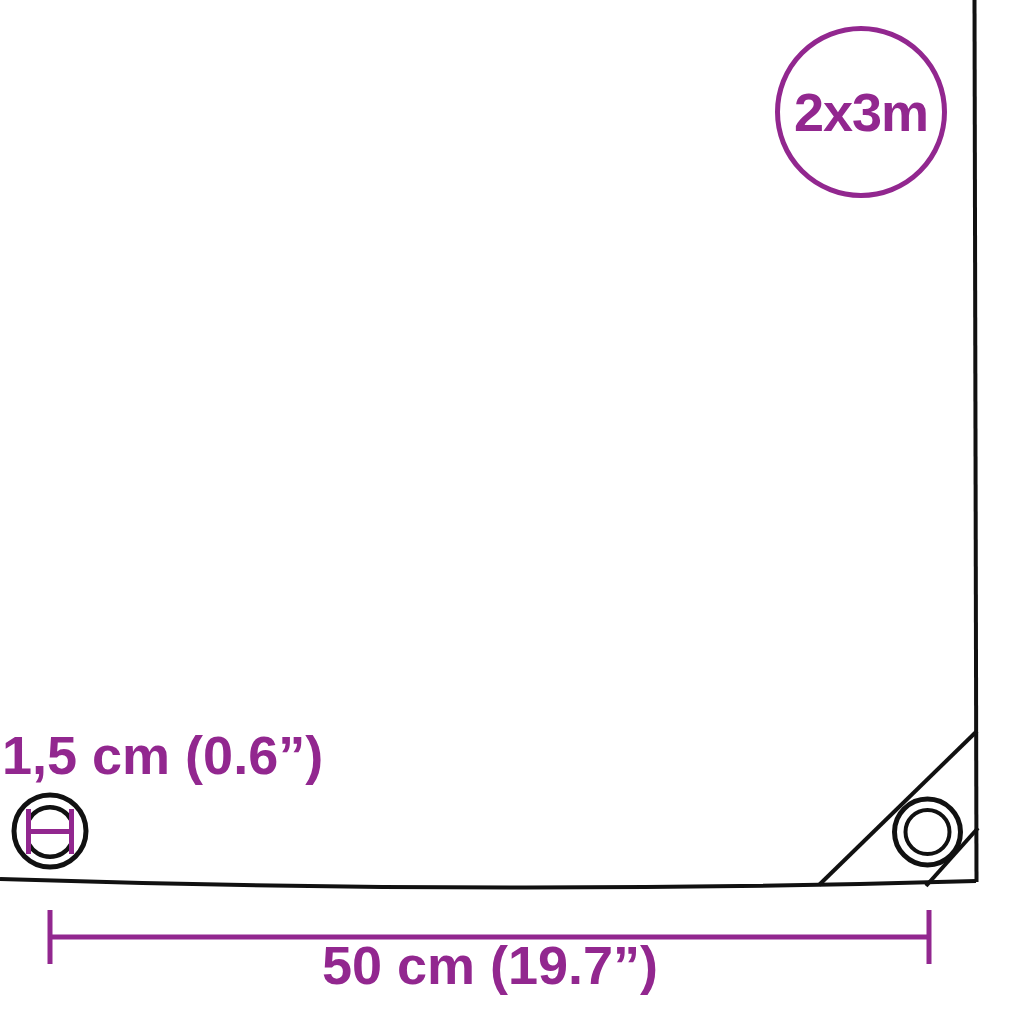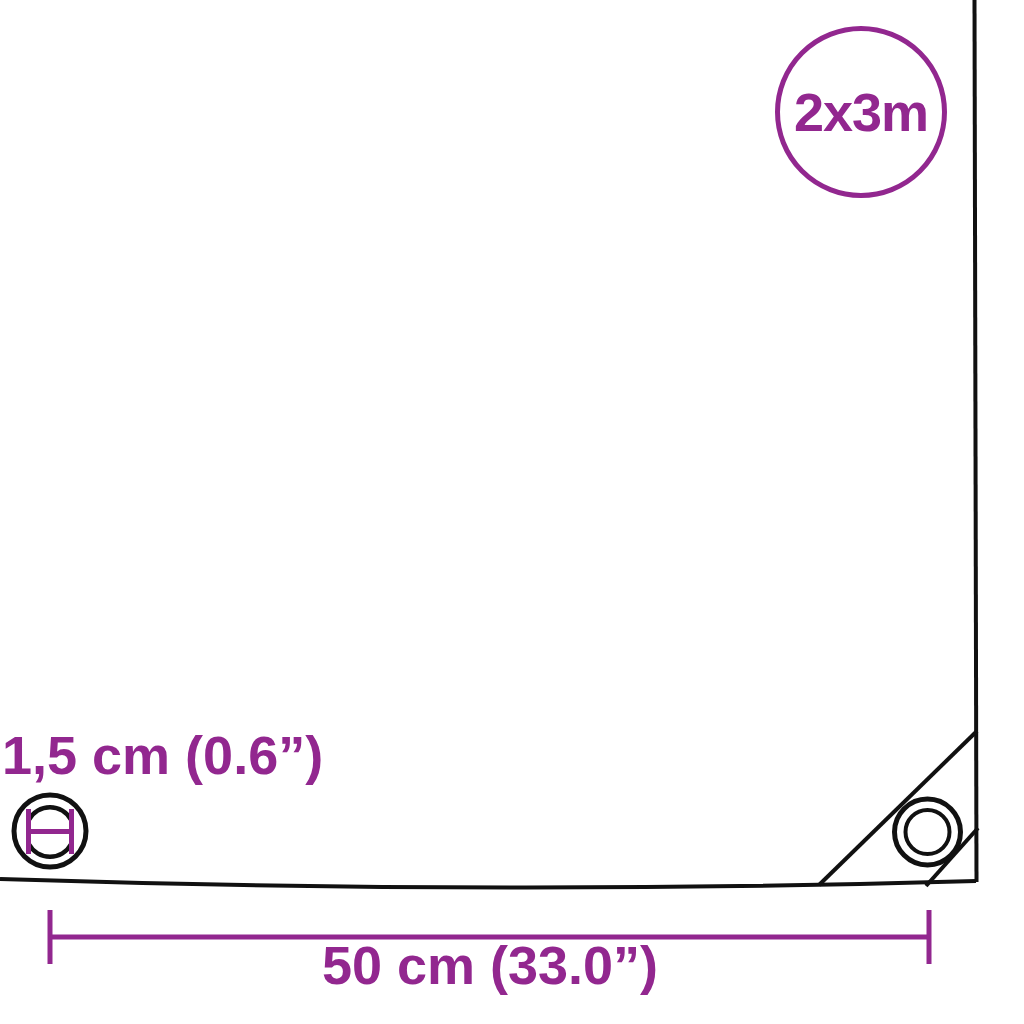--- a/index.html
+++ b/index.html
@@ -103,15 +103,15 @@
     </g>
 
   </svg>
 
   <div class="size-badge">
     <span>2x3m</span>
   </div>
 
   <div class="dim-label label-diameter">1,5 cm (0.6”)</div>
 
-  <div class="dim-label label-spacing">50 cm (33.0”)</div>
+  <div class="dim-label label-spacing">50 cm (19.7”)</div>
 
 </div>
 
 </body></html>

